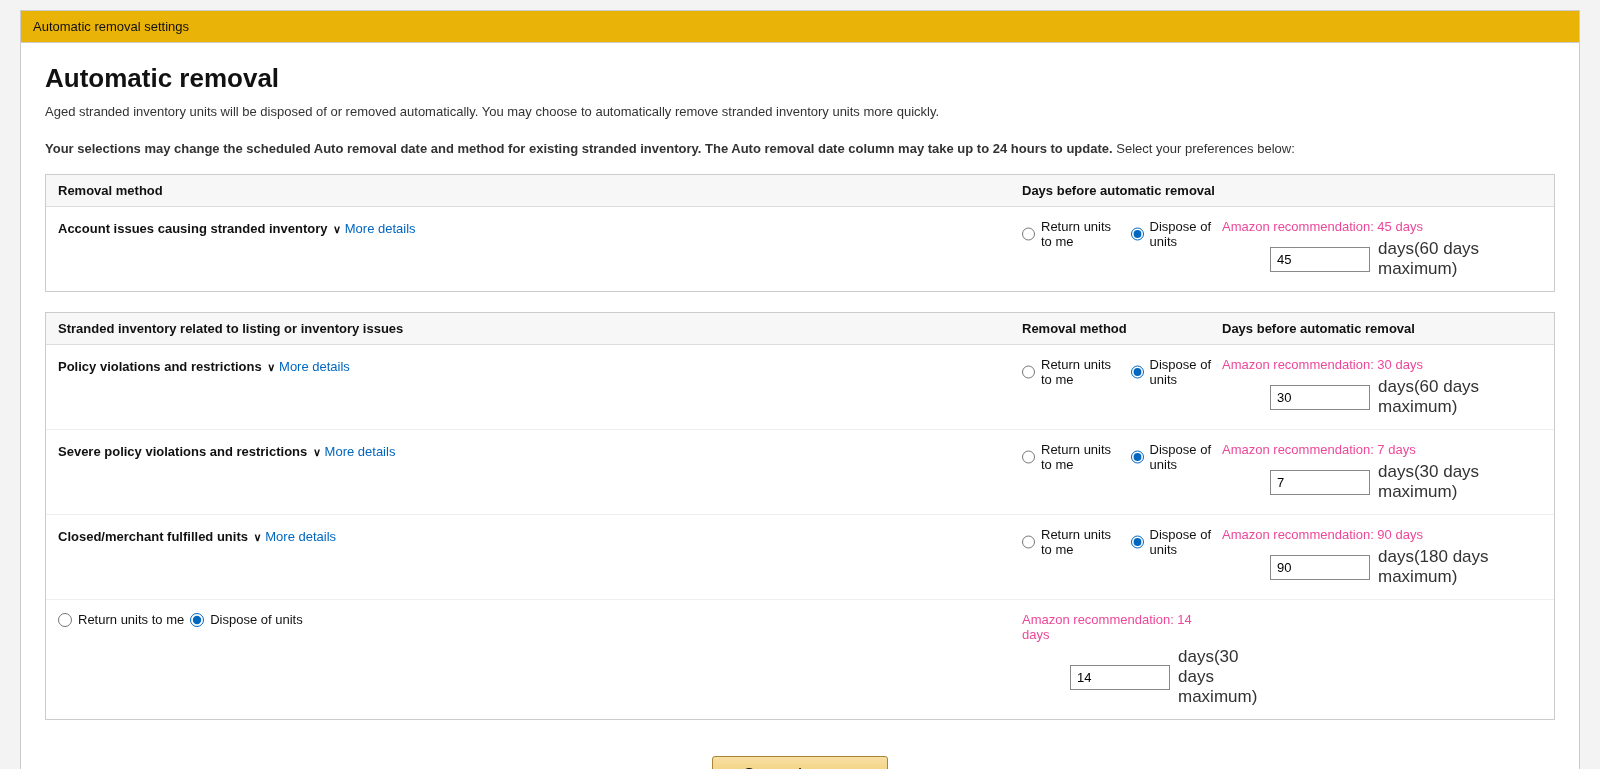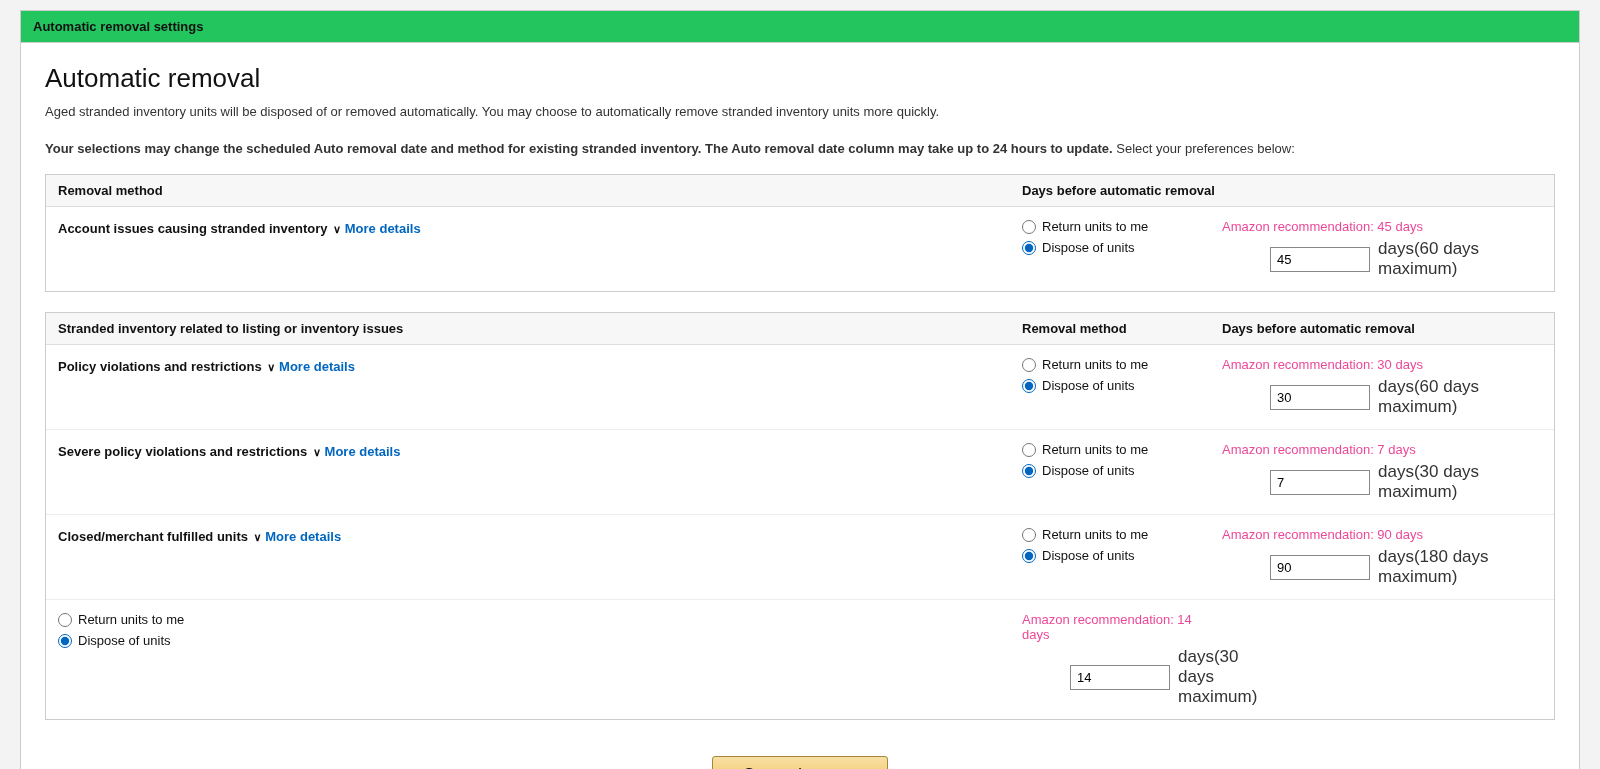--- a/index.html
+++ b/index.html
@@ -9,32 +9,32 @@
       background: #f3f3f3;
       color: #111;
     }
     .window {
       background: #fff;
       border: 1px solid #ccc;
       width: 1560px;
       margin: 10px auto;
     }
     .title-bar {
-      background: #22c55e;
+      background: #eab308;
       border-bottom: 1px solid #ccc;
       padding: 8px 12px;
-      font-weight: bold;
+      font-weight: normal;
       font-size: 13px;
     }
     .content {
       padding: 20px 24px 24px 24px;
     }
     .page-title {
       font-size: 26px;
-      font-weight: 400;
+      font-weight: 700;
       margin-bottom: 10px;
     }
     .description {
       margin-bottom: 22px;
       font-size: 13px;
       color: #333;
     }
     .description-bold {
       font-size: 13px;
       color: #333;
@@ -68,27 +68,27 @@
     .section-row:last-child {
       border-bottom: none;
     }
     .row-label {
       font-weight: bold;
       font-size: 13px;
       padding-top: 2px;
     }
     .more-details {
       color: #0066c0;
-      font-weight: bold;
+      font-weight: normal;
       text-decoration: none;
       font-size: 13px;
     }
     .radio-group {
       display: flex;
-      flex-direction: column;
+      flex-direction: row;
       gap: 6px;
     }
     .radio-label {
       display: flex;
       align-items: center;
       gap: 6px;
       font-size: 13px;
       cursor: pointer;
     }
     .radio-input {

